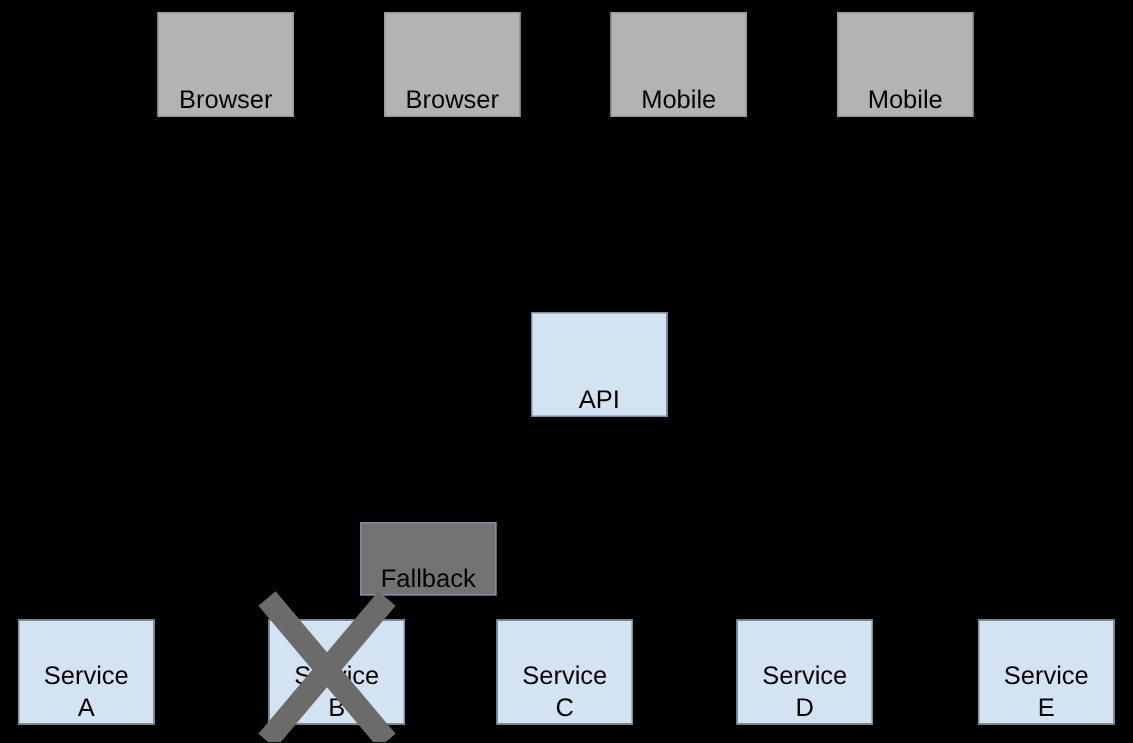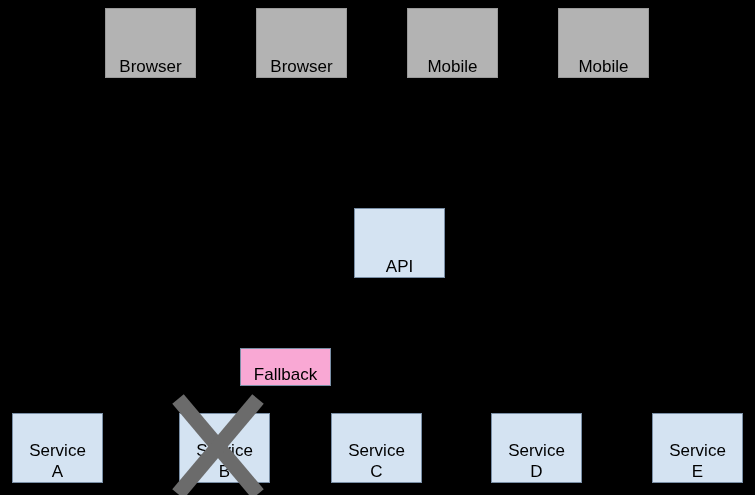--- a/index.html
+++ b/index.html
@@ -76,21 +76,21 @@
         <line x1="376" y1="277" x2="694" y2="411" stroke="#000000" marker-end="url(#arrowhead)"></line>
       </g>
   </svg>
 
   <div id="nodes-layer">
       <div class="node client" style="left: 105px; top: 8px; width: 91px; height: 70px; background: rgb(179, 179, 179); border-color: rgb(154, 154, 154); color: rgb(0, 0, 0);"><span>Browser</span></div>
       <div class="node client" style="left: 256px; top: 8px; width: 91px; height: 70px; background: rgb(179, 179, 179); border-color: rgb(154, 154, 154); color: rgb(0, 0, 0);"><span>Browser</span></div>
       <div class="node client" style="left: 407px; top: 8px; width: 91px; height: 70px; background: rgb(179, 179, 179); border-color: rgb(154, 154, 154); color: rgb(0, 0, 0);"><span>Mobile</span></div>
       <div class="node client" style="left: 558px; top: 8px; width: 91px; height: 70px; background: rgb(179, 179, 179); border-color: rgb(154, 154, 154); color: rgb(0, 0, 0);"><span>Mobile</span></div>
       <div class="node blue" style="left: 331px; top: 208px; width: 91px; height: 70px; background: rgb(212, 227, 242); border-color: rgb(122, 143, 166); color: rgb(0, 0, 0); margin-left: 23px;"><span>API</span></div>
-      <div class="node blue" style="left: 240px; top: 348px; width: 91px; height: 38px; background: #f9a8d4; border-color: rgb(122, 143, 166); color: rgb(0, 0, 0);"><span>Fallback</span></div>
+      <div class="node blue" style="left: 240px; top: 348px; width: 91px; height: 49px; background: #737373; border-color: rgb(122, 143, 166); color: rgb(0, 0, 0);"><span>Fallback</span></div>
       <div class="node blue" style="left: 12px; top: 413px; width: 91px; height: 70px; background: rgb(212, 227, 242); border-color: rgb(122, 143, 166); color: rgb(0, 0, 0);"><span>Service
 A</span></div>
       <div class="node blue" style="left: 179px; top: 413px; width: 91px; height: 70px; background: rgb(212, 227, 242); border-color: rgb(122, 143, 166); color: rgb(0, 0, 0);"><span>Service
 B</span></div>
       <div class="node blue" style="left: 331px; top: 413px; width: 91px; height: 70px; background: rgb(212, 227, 242); border-color: rgb(122, 143, 166); color: rgb(0, 0, 0);"><span>Service
 C</span></div>
       <div class="node blue" style="left: 491px; top: 413px; width: 91px; height: 70px; background: rgb(212, 227, 242); border-color: rgb(122, 143, 166); color: rgb(0, 0, 0);"><span>Service
 D</span></div>
       <div class="node blue" style="left: 652px; top: 413px; width: 91px; height: 70px; background: rgb(212, 227, 242); border-color: rgb(122, 143, 166); color: rgb(0, 0, 0);"><span>Service
 E</span></div>

